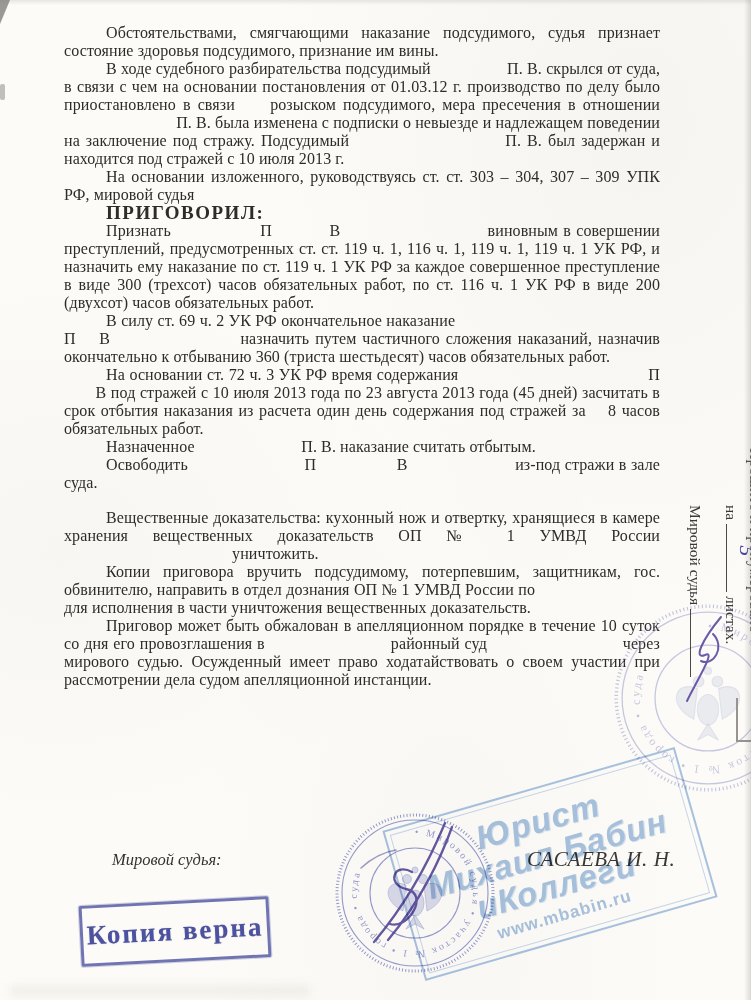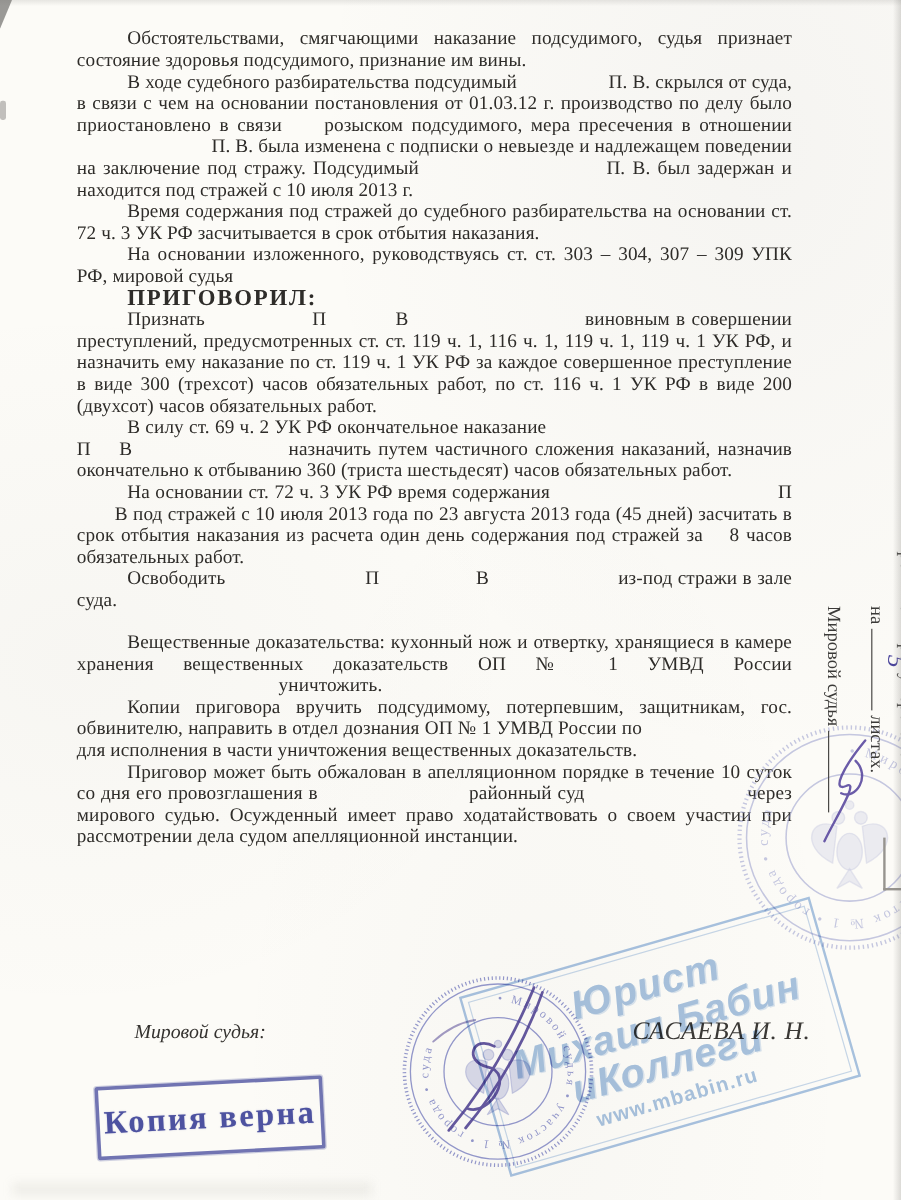--- a/index.html
+++ b/index.html
@@ -73,26 +73,26 @@
     background:rgba(140,138,132,.1);filter:blur(4px);z-index:6;}
 </style>
 </head>
 <body>
 
 <div class="page">
 
   <div class="body-text">
     <p>Обстоятельствами, смягчающими наказание подсудимого, судья признает состояние здоровья подсудимого, признание им вины.</p>
     <p>В ходе судебного разбирательства подсудимый &nbsp;&nbsp;&nbsp;&nbsp;&nbsp;&nbsp;&nbsp;&nbsp;&nbsp;&nbsp;&nbsp;&nbsp;&nbsp;&nbsp;&nbsp;&nbsp; П. В. скрылся от суда, в связи с чем на основании постановления от 01.03.12 г. производство по делу было приостановлено в связи &nbsp;&nbsp;&nbsp; розыском подсудимого, мера пресечения в отношении &nbsp;&nbsp;&nbsp;&nbsp;&nbsp;&nbsp;&nbsp;&nbsp;&nbsp;&nbsp;&nbsp;&nbsp;&nbsp;&nbsp;&nbsp;&nbsp;&nbsp;&nbsp;&nbsp;&nbsp;&nbsp;&nbsp;&nbsp;&nbsp;&nbsp;&nbsp; П. В. была изменена с подписки о невыезде и надлежащем поведении на заключение под стражу. Подсудимый &nbsp;&nbsp;&nbsp;&nbsp;&nbsp;&nbsp;&nbsp;&nbsp;&nbsp;&nbsp;&nbsp;&nbsp;&nbsp;&nbsp;&nbsp;&nbsp;&nbsp;&nbsp;&nbsp;&nbsp;&nbsp;&nbsp;&nbsp;&nbsp; П. В. был задержан и находится под стражей с 10 июля 2013 г.</p>
-    <p>Время содержания под стражей до судебного разбирательства на основании ст. 72 ч. 3 УК РФ засчитывается в срок отбытия наказания.</p>
     <p>На основании изложенного, руководствуясь ст. ст. 303 – 304, 307 – 309 УПК РФ, мировой судья</p>
     <p class="verdict-heading">ПРИГОВОРИЛ:</p>
     <p><span>Признать &nbsp;&nbsp;&nbsp;&nbsp;&nbsp;&nbsp;&nbsp;&nbsp;&nbsp;&nbsp;&nbsp;&nbsp;&nbsp;&nbsp;&nbsp; П &nbsp;&nbsp;&nbsp;&nbsp;&nbsp;&nbsp;&nbsp;&nbsp;&nbsp; В &nbsp;&nbsp;&nbsp;&nbsp;&nbsp;&nbsp;&nbsp;&nbsp;&nbsp;&nbsp;&nbsp;&nbsp;&nbsp;&nbsp;&nbsp;&nbsp;&nbsp;&nbsp;&nbsp;&nbsp;&nbsp;&nbsp;&nbsp;&nbsp;&nbsp;&nbsp; виновным в совершении преступлений, предусмотренных ст. ст. 119 ч. 1, 116 ч. 1, 119 ч. 1, 119 ч. 1 УК РФ, и назначить ему наказание по ст. 119 ч. 1 УК РФ </span><span class="it">за каждое</span><span> совершенное преступление в виде 300 (трехсот) часов обязательных работ, по ст. 116 ч. 1 УК РФ в виде 200 (двухсот) часов обязательных работ.</span></p>
     <p>В силу ст. 69 ч. 2 УК РФ окончательное наказание &nbsp;&nbsp;&nbsp;&nbsp;&nbsp;&nbsp;&nbsp;&nbsp;&nbsp;&nbsp;&nbsp;&nbsp;&nbsp;&nbsp;&nbsp;&nbsp;&nbsp;&nbsp;&nbsp;&nbsp;&nbsp;&nbsp;&nbsp;&nbsp;&nbsp;&nbsp;&nbsp;&nbsp;&nbsp;&nbsp;&nbsp;&nbsp;&nbsp;&nbsp;&nbsp;&nbsp;&nbsp;&nbsp;&nbsp;&nbsp;&nbsp;&nbsp;&nbsp;&nbsp;&nbsp;&nbsp; П &nbsp;&nbsp;&nbsp;В &nbsp;&nbsp;&nbsp;&nbsp;&nbsp;&nbsp;&nbsp;&nbsp;&nbsp;&nbsp;&nbsp;&nbsp;&nbsp;&nbsp;&nbsp;&nbsp;&nbsp;&nbsp;&nbsp;&nbsp; назначить путем частичного сложения наказаний, назначив окончательно к отбыванию 360 (триста шестьдесят) часов обязательных работ.</p>
     <p>На основании ст. 72 ч. 3 УК РФ время содержания &nbsp;&nbsp;&nbsp;&nbsp;&nbsp;&nbsp;&nbsp;&nbsp;&nbsp;&nbsp;&nbsp;&nbsp;&nbsp;&nbsp;&nbsp;&nbsp;&nbsp;&nbsp;&nbsp;&nbsp;&nbsp;&nbsp;&nbsp;&nbsp;&nbsp;&nbsp;&nbsp;&nbsp;&nbsp;&nbsp;&nbsp;&nbsp;&nbsp;&nbsp;&nbsp;&nbsp;&nbsp;&nbsp;&nbsp;&nbsp; П &nbsp;&nbsp;&nbsp;&nbsp;&nbsp;&nbsp; В под стражей с 10 июля 2013 года по 23 августа 2013 года (45 дней) засчитать в срок отбытия наказания из расчета один день содержания под стражей за &nbsp;&nbsp; 8 часов обязательных работ.</p>
+    <p>Назначенное &nbsp;&nbsp;&nbsp;&nbsp;&nbsp;&nbsp;&nbsp;&nbsp;&nbsp;&nbsp;&nbsp;&nbsp;&nbsp;&nbsp;&nbsp;&nbsp;&nbsp;&nbsp;&nbsp;&nbsp;&nbsp;&nbsp;&nbsp;&nbsp; П. В. наказание считать отбытым.</p>
     <p>Освободить &nbsp;&nbsp;&nbsp;&nbsp;&nbsp;&nbsp;&nbsp;&nbsp;&nbsp;&nbsp;&nbsp;&nbsp;&nbsp;&nbsp;&nbsp;&nbsp;&nbsp;&nbsp;&nbsp;&nbsp;&nbsp;&nbsp;&nbsp;&nbsp; П &nbsp;&nbsp;&nbsp;&nbsp;&nbsp;&nbsp;&nbsp;&nbsp;&nbsp;&nbsp;&nbsp;&nbsp;&nbsp;&nbsp;&nbsp;&nbsp; В &nbsp;&nbsp;&nbsp;&nbsp;&nbsp;&nbsp;&nbsp;&nbsp;&nbsp;&nbsp;&nbsp;&nbsp;&nbsp;&nbsp;&nbsp;&nbsp;&nbsp;&nbsp;&nbsp;&nbsp;&nbsp;&nbsp; из-под стражи в зале суда.</p>
     <p class="sp-before">Вещественные доказательства: кухонный нож и отвертку, хранящиеся в камере хранения вещественных доказательств ОП № 1 УМВД России &nbsp;&nbsp;&nbsp;&nbsp;&nbsp;&nbsp;&nbsp;&nbsp;&nbsp;&nbsp;&nbsp;&nbsp;&nbsp;&nbsp;&nbsp;&nbsp;&nbsp;&nbsp;&nbsp;&nbsp;&nbsp;&nbsp;&nbsp;&nbsp;&nbsp;&nbsp;&nbsp;&nbsp;&nbsp;&nbsp;&nbsp;&nbsp;&nbsp;&nbsp;&nbsp;&nbsp;&nbsp;&nbsp;&nbsp;&nbsp; уничтожить.</p>
     <p>Копии приговора вручить подсудимому, потерпевшим, защитникам, гос. обвинителю, направить в отдел дознания ОП № 1 УМВД России по &nbsp;&nbsp;&nbsp;&nbsp;&nbsp;&nbsp;&nbsp;&nbsp;&nbsp;&nbsp;&nbsp;&nbsp;&nbsp;&nbsp;&nbsp;&nbsp;&nbsp;&nbsp;&nbsp;&nbsp;&nbsp;&nbsp;&nbsp;&nbsp;&nbsp;&nbsp;&nbsp;&nbsp; для исполнения в части уничтожения вещественных доказательств.</p>
     <p>Приговор может быть обжалован в апелляционном порядке в течение 10 суток со дня его провозглашения в &nbsp;&nbsp;&nbsp;&nbsp;&nbsp;&nbsp;&nbsp;&nbsp;&nbsp;&nbsp;&nbsp;&nbsp;&nbsp;&nbsp;&nbsp;&nbsp;&nbsp;&nbsp;&nbsp;&nbsp;&nbsp;&nbsp;&nbsp;&nbsp; районный суд &nbsp;&nbsp;&nbsp;&nbsp;&nbsp;&nbsp;&nbsp;&nbsp;&nbsp;&nbsp;&nbsp;&nbsp;&nbsp;&nbsp;&nbsp;&nbsp;&nbsp;&nbsp;&nbsp;&nbsp;&nbsp;&nbsp;&nbsp;&nbsp;&nbsp;&nbsp; через мирового судью. Осужденный имеет право ходатайствовать о своем участии при рассмотрении дела судом апелляционной инстанции.</p>
   </div>
 
   <div class="sig-label">Мировой судья:</div>
   <div class="judge-name">САСАЕВА И. Н.</div>
 
   <svg class="round-stamp" viewBox="-85 -85 170 170">

